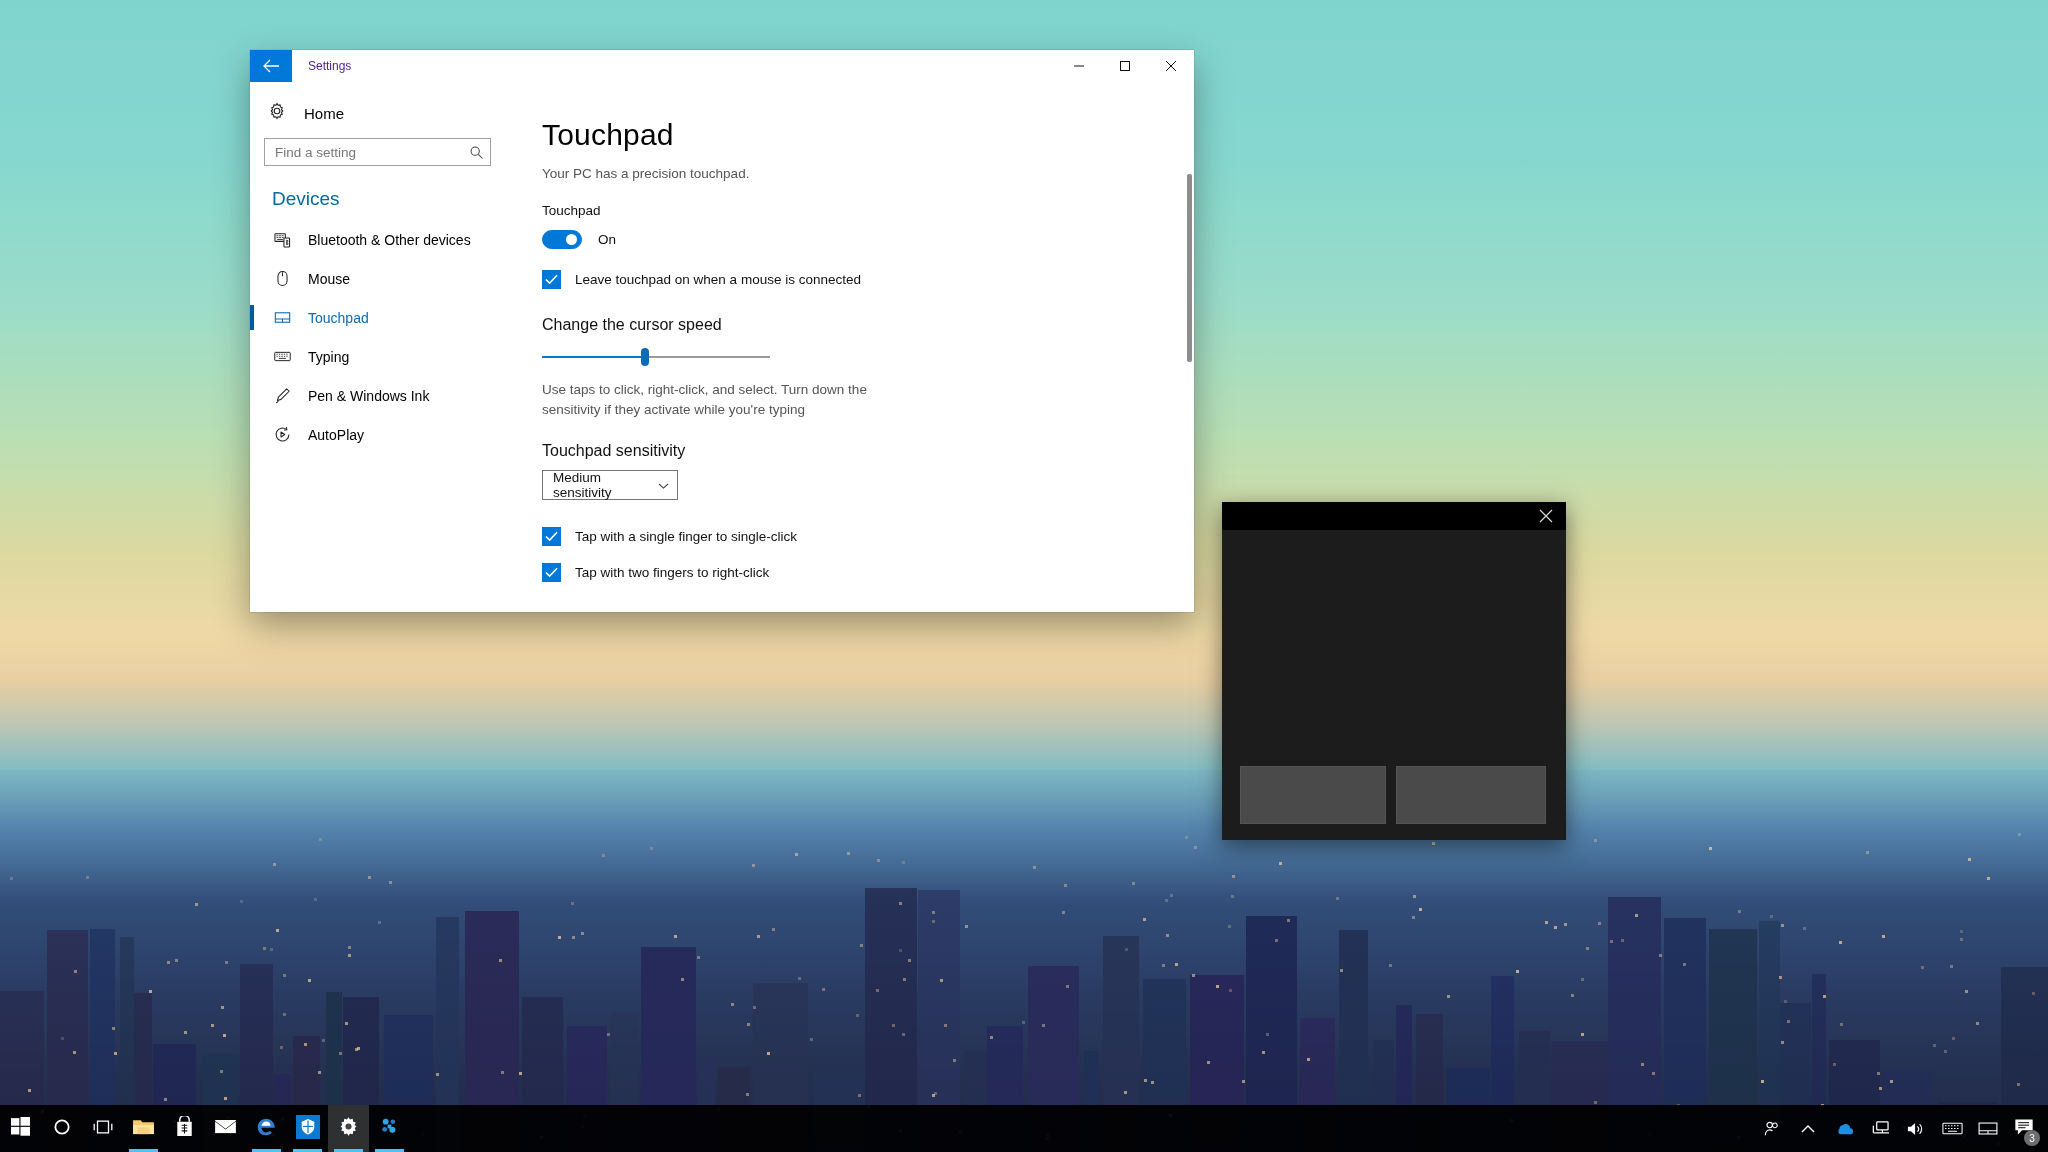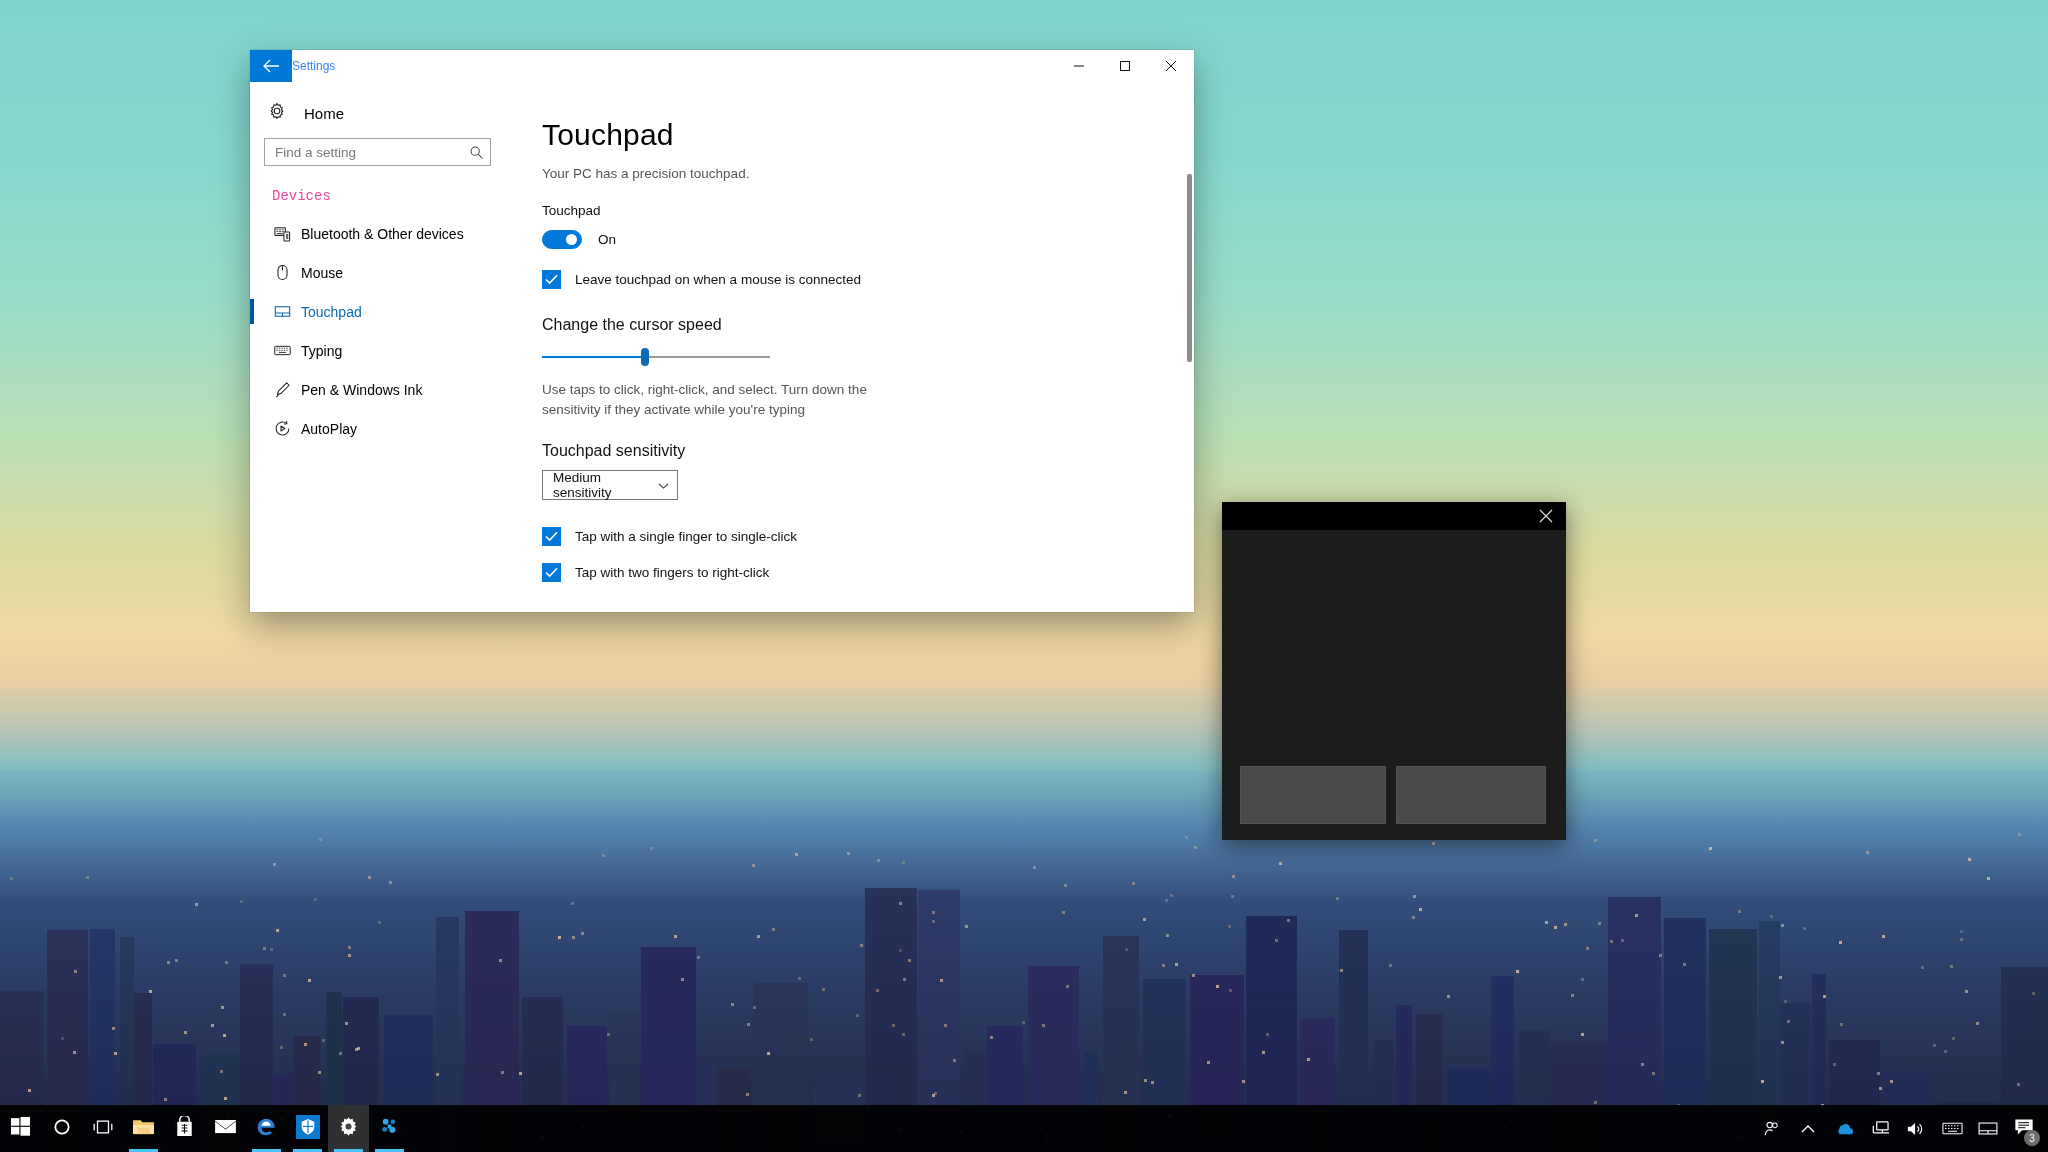--- a/index.html
+++ b/index.html
@@ -61,21 +61,22 @@
     background: #ffffff;
   }
   .back-btn {
     width: 42px; background: #0078d7;
     display: flex; align-items: center; justify-content: center;
     color: #fff; font-size: 16px; line-height: 1;
   }
   .back-btn svg { display: block; }
   .title-text {
     display: flex; align-items: center;
-    font-size: 12px; color: #3b82f6;
+    padding-left: 16px;
+    font-size: 12px; color: #4c1d95;
   }
   .title-spacer { flex: 1; }
   .wincontrols { display: flex; }
   .wc {
     width: 46px; display: flex; align-items: center; justify-content: center;
     color: #111;
   }
 
   .window-body { display: flex; height: calc(100% - 32px); }
 
@@ -97,24 +98,24 @@
   }
   .search-box input {
     flex: 1; border: 0; outline: 0; font-size: 13.5px;
     color: #333; font-family: inherit; background: transparent;
   }
   .search-box input::placeholder { color: #777; }
   .search-icon { color: #444; display: flex; }
 
   .group-label {
     padding: 22px 0 10px 22px;
-    font-size: 14px; color: #ec4899; font-family: Liberation Mono, monospace;
+    font-size: 19px; color: #0369a1;
   }
   .nav-item {
-    display: flex; align-items: center; gap: 9px;
+    display: flex; align-items: center; gap: 16px;
     height: 39px; padding-left: 22px; position: relative;
     color: #000; font-size: 14px;
   }
   .nav-item .nav-icon { width: 20px; display: flex; justify-content: center; color: #222; }
   .nav-item.selected { color: #0b6bb5; }
   .nav-item.selected .nav-icon { color: #0b6bb5; }
   .nav-item.selected::before {
     content: ""; position: absolute; left: 0; top: 7px; bottom: 7px;
     width: 4px; background: #005a9e;
   }

